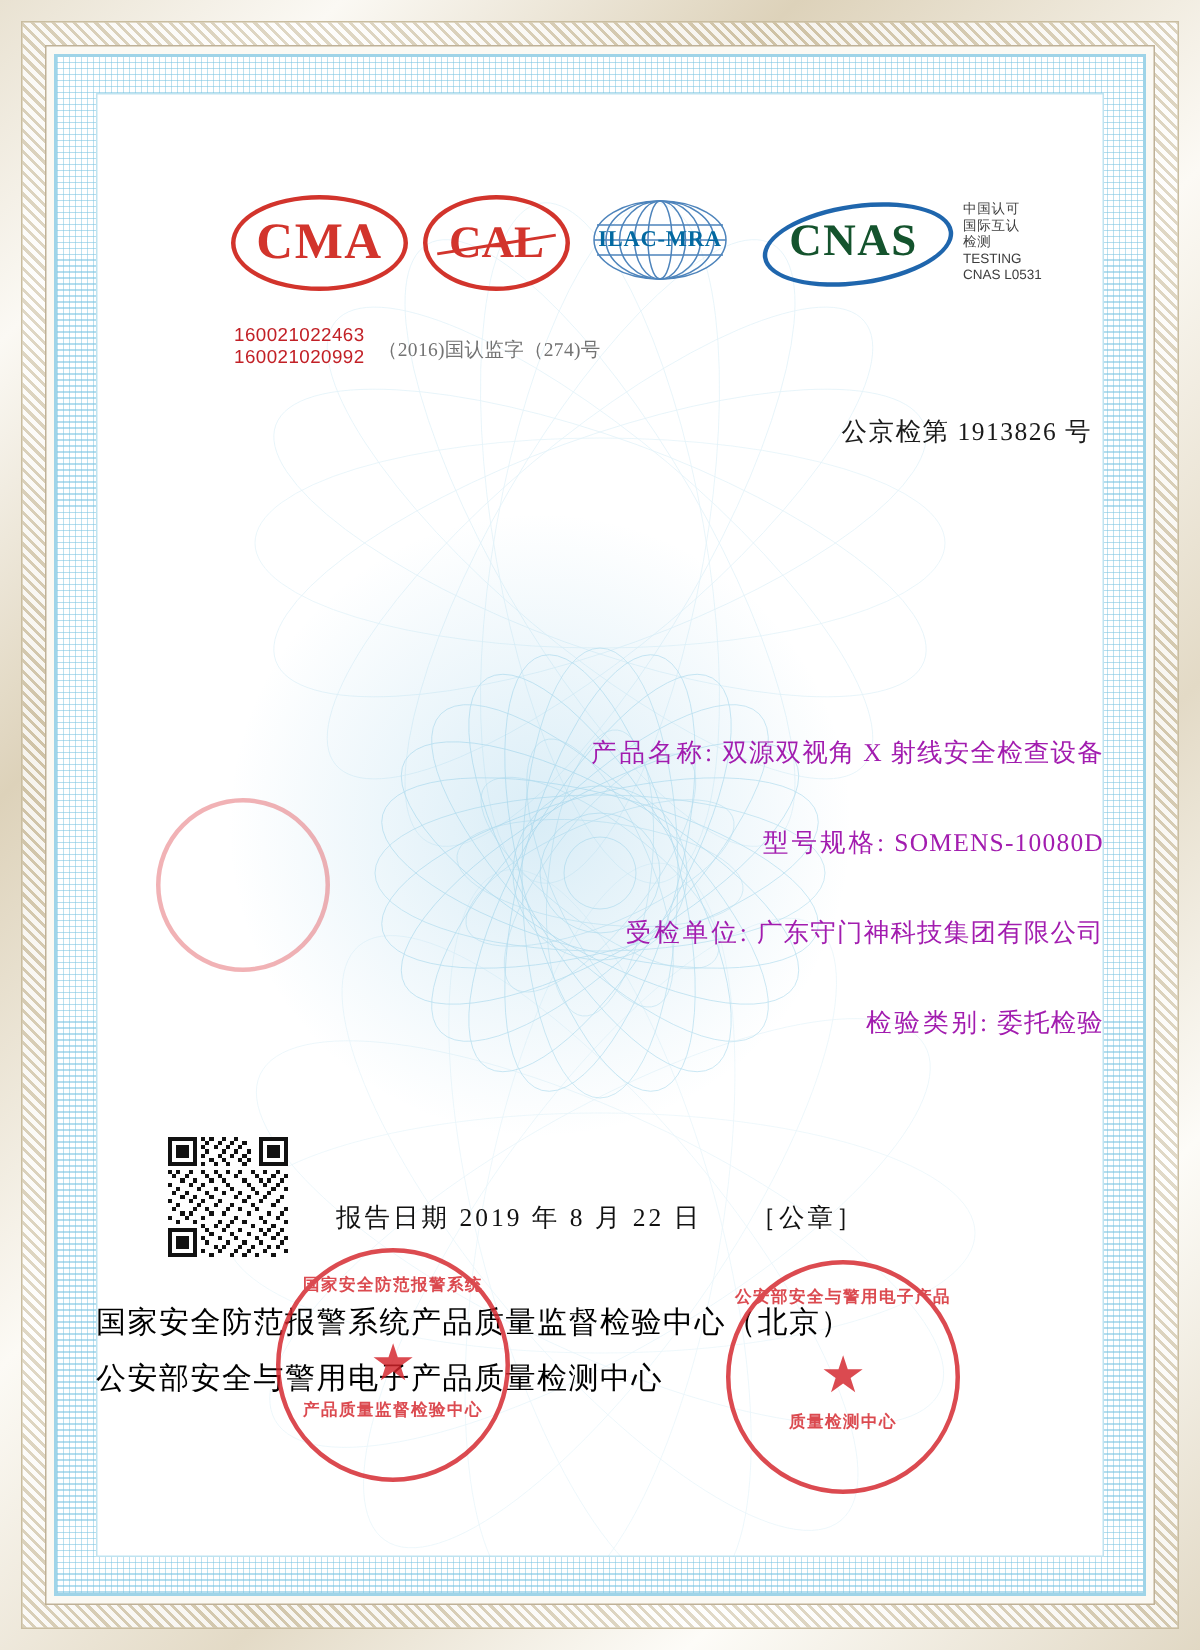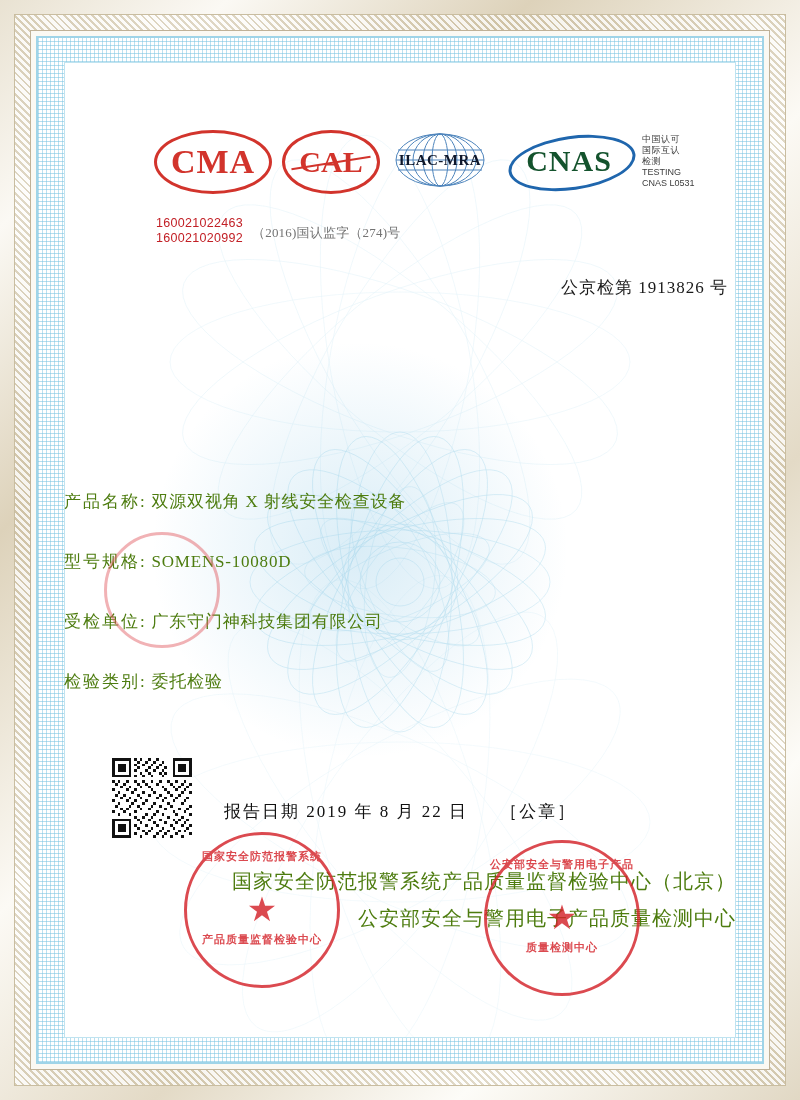--- a/index.html
+++ b/index.html
@@ -130,21 +130,21 @@
     content: "";
     position: absolute;
     left: 6px; right: 6px; top: 50%;
     height: 2px;
     background: #d2342c;
     transform: rotate(-9deg);
   }
   .ilac-box {
     width: 96px; height: 60px;
     position: relative;
-    color: #0f172a;
+    color: #0369a1;
     text-align: center;
   }
   .ilac-text {
     font-weight: bold;
     font-size: 15px;
     letter-spacing: 0.5px;
     line-height: 60px;
     position: relative;
     z-index: 2;
   }
@@ -231,23 +231,23 @@
   }
 
   
   .fields {
     position: absolute;
     left: 0;
     top: 428px;
     width: 672px;
   }
   .field-row {
-    text-align: left;
+    text-align: right;
     font-size: 17px;
-    color: #4d7c0f;
+    color: #a21caf;
     margin-bottom: 37px;
     letter-spacing: .5px;
   }
   .field-label { letter-spacing: 2px; }
   .field-value { letter-spacing: .8px; }
 
   
   .date-line {
     position: absolute;
     left: 160px;
@@ -267,22 +267,22 @@
     height: 80px;
     background: #ffffff;
   }
 
   
   .footer {
     position: absolute;
     left: 0;
     top: 806px;
     width: 672px;
-    text-align: right;
-    color: #4d7c0f;
+    text-align: left;
+    color: #000000;
   }
   .footer .line1 {
     font-size: 20px;
     letter-spacing: 1px;
     margin-bottom: 10px;
   }
   .footer .line2 {
     font-size: 20px;
     letter-spacing: 1px;
   }

